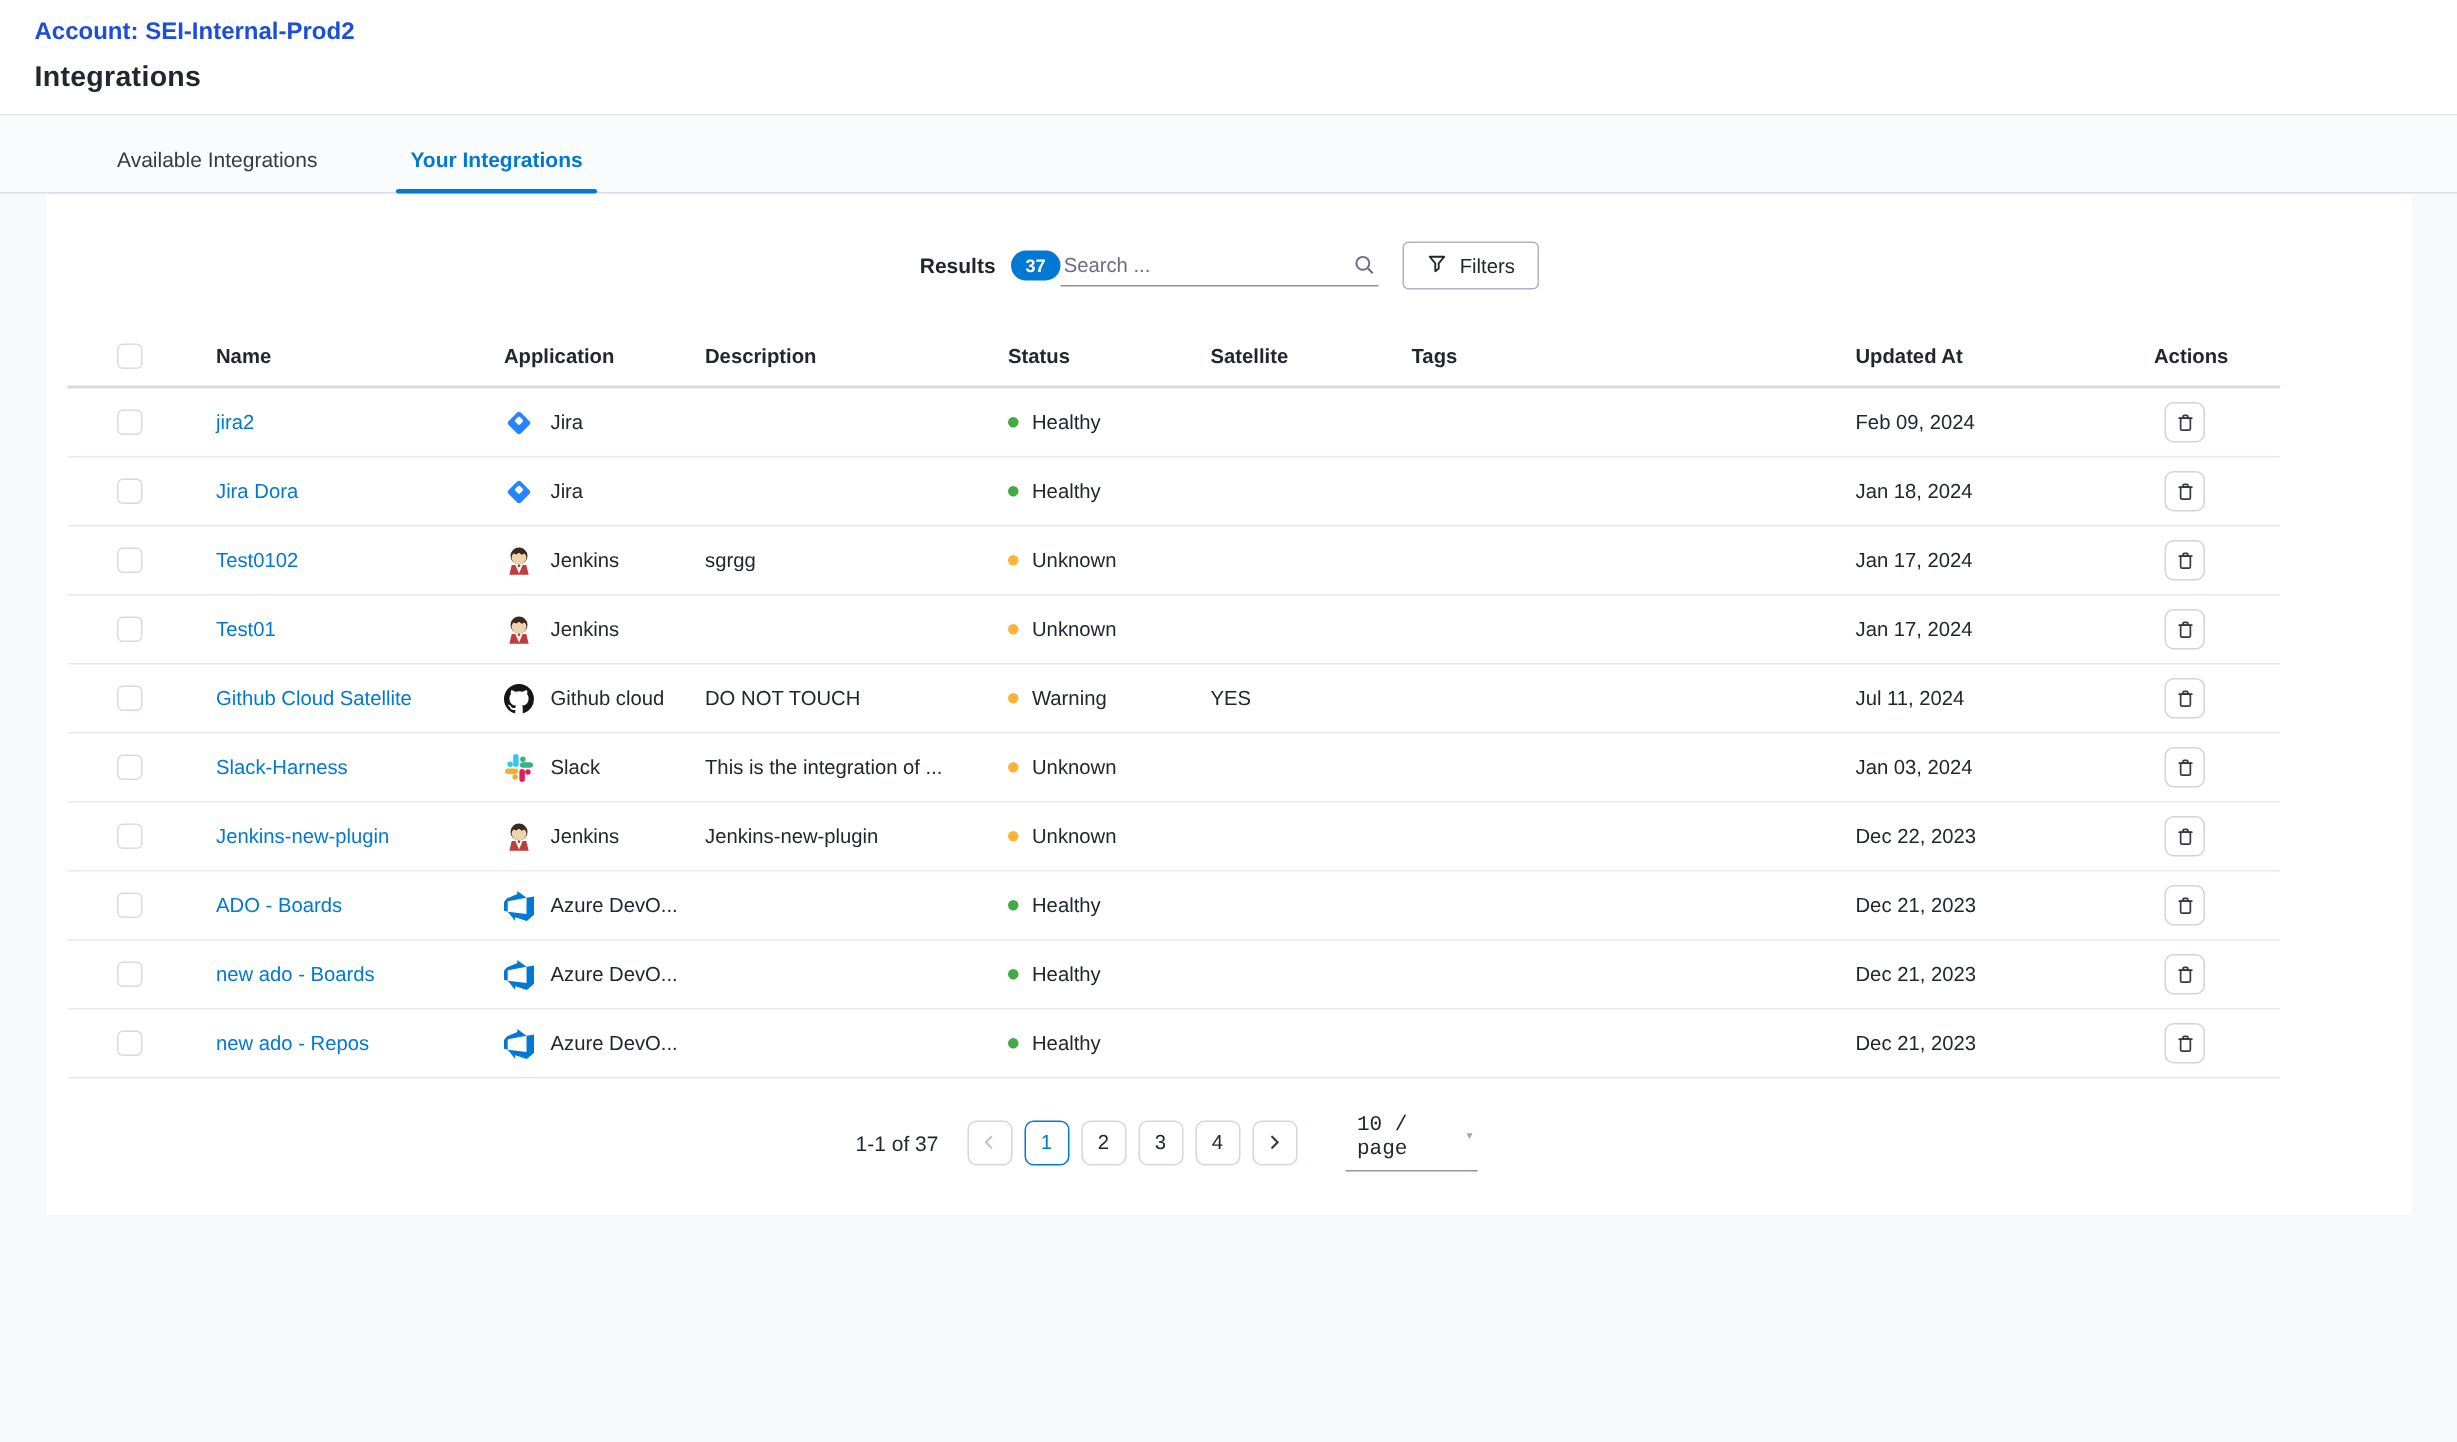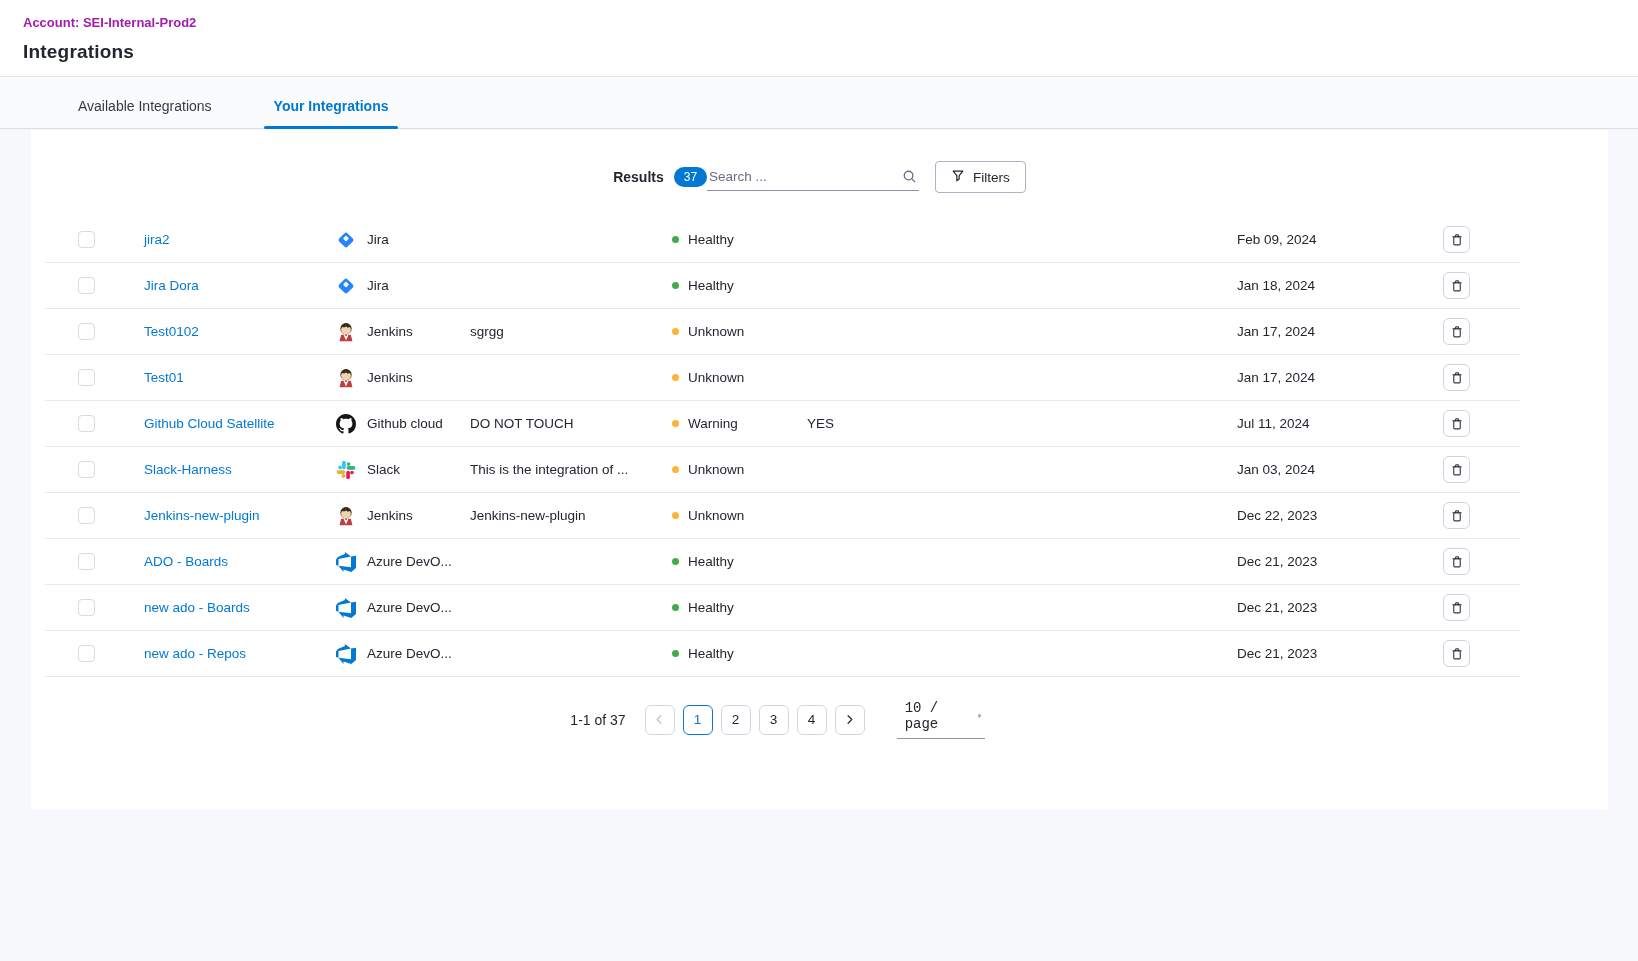--- a/index.html
+++ b/index.html
@@ -9,35 +9,35 @@
     background:#f7f8fc;
     color:#22272f;
     position:relative;
     overflow:hidden;
   }
   
   .page-header {
     background:#fff; height:77px; border-bottom:1px solid #e6e7ee;
     padding:13px 0 0 23px;
   }
-  .account-link { color:#a21caf; font-size:13px; font-weight:600; text-decoration:none; display:inline-block; cursor:pointer; }
+  .account-link { color:#1d4ed8; font-size:16px; font-weight:600; text-decoration:none; display:inline-block; cursor:pointer; }
   .page-title { font-size:19px; font-weight:700; margin-top:10px; letter-spacing:.2px; }
   
   .tabstrip { background:#fafbfd; height:52px; border-bottom:1px solid #dcdde6; display:flex; align-items:flex-end; padding-left:72px; }
   .tab { font-size:14px; padding:0 6px 14px 6px; margin-right:50px; cursor:pointer; color:#383946; position:relative; }
   .tab.active { color:#0278d5; font-weight:700; }
   .tab.active:after { content:""; position:absolute; left:-4px; right:-4px; bottom:-1px; height:3px; background:#0278d5; border-radius:2px; }
   
   .panel {
     position:absolute; left:31px; right:30px; top:130px; height:680px;
     background:#fff; padding:0 14px;
   }
   .toolbar { display:flex; align-items:center; justify-content:center; margin-top:30px; height:34px; }
   .results { display:flex; align-items:center; gap:10px; font-size:14px; font-weight:700; }
-  .badge { background:#0278d5; color:#fff; font-size:12px; font-weight:400; border-radius:11px; padding:3px 10px; }
+  .badge { background:#0278d5; color:#fff; font-size:12px; font-weight:700; border-radius:11px; padding:3px 10px; }
   .toolbar-right { display:flex; align-items:center; gap:16px; }
   .search-box { position:relative; width:212px; }
   .search-box input {
     width:100%; border:none; border-bottom:1px solid #8f90a6; background:transparent;
     font-size:13.5px; padding:6px 24px 6px 2px; outline:none; color:#22272f;
     font-family:"Liberation Sans","DejaVu Sans",sans-serif;
   }
   .search-box input::placeholder { color:#6b6d85; }
   .search-icon { position:absolute; right:2px; top:6px; }
   .filters-btn {
@@ -120,20 +120,33 @@
           <svg width="14" height="14" viewBox="0 0 16 16" fill="none" stroke="#22272f" stroke-width="1.4" stroke-linejoin="round">
               <path d="M2.5 2.5 h11 l-4.2 5 v4 l-2.6 2 v-6 z"></path>
             </svg>
         </span>
         <span>Filters</span>
       </button>
     </div>
   </div>
 
   <div class="table">
+    <div class="thead">
+      <div class="col-check">
+          <span class="checkbox"></span>
+        </div>
+      <div class="col-name">Name</div>
+      <div class="col-app">Application</div>
+      <div class="col-desc">Description</div>
+      <div class="col-status">Status</div>
+      <div class="col-sat">Satellite</div>
+      <div class="col-tags">Tags</div>
+      <div class="col-upd">Updated At</div>
+      <div class="col-act">Actions</div>
+    </div>
     <div id="rows">
   <div class="trow">
     <div class="col-check">
             <span class="checkbox"></span>
           </div>
     <div class="col-name"><a class="name-link">jira2</a></div>
     <div class="col-app">
       <span class="app-icon">
               <svg width="20" height="20" viewBox="0 0 24 24">
                 <rect x="5" y="5" width="14" height="14" rx="2.4" transform="rotate(45 12 12)" fill="#2684FF"></rect>

